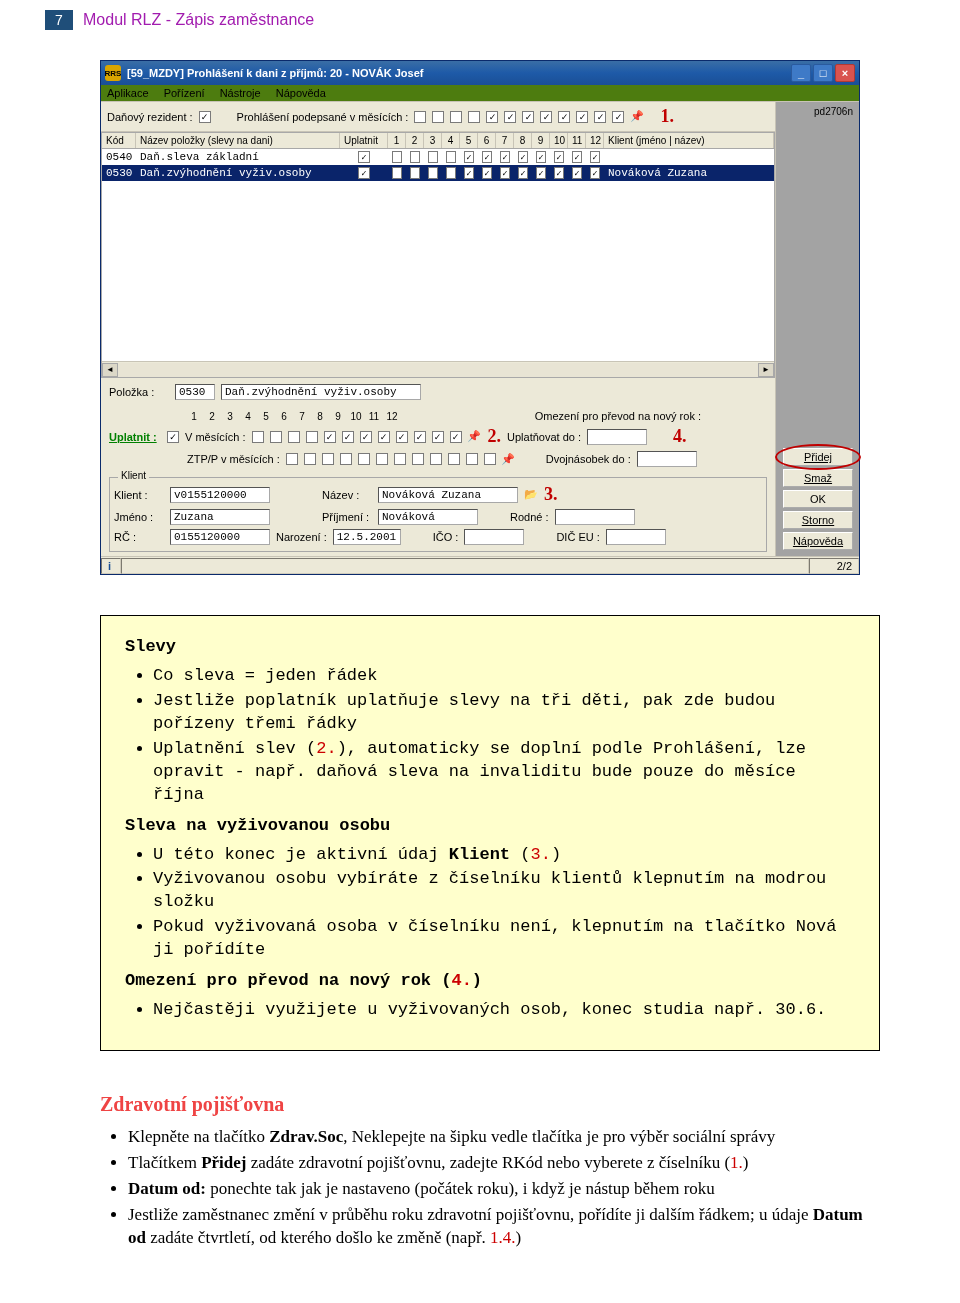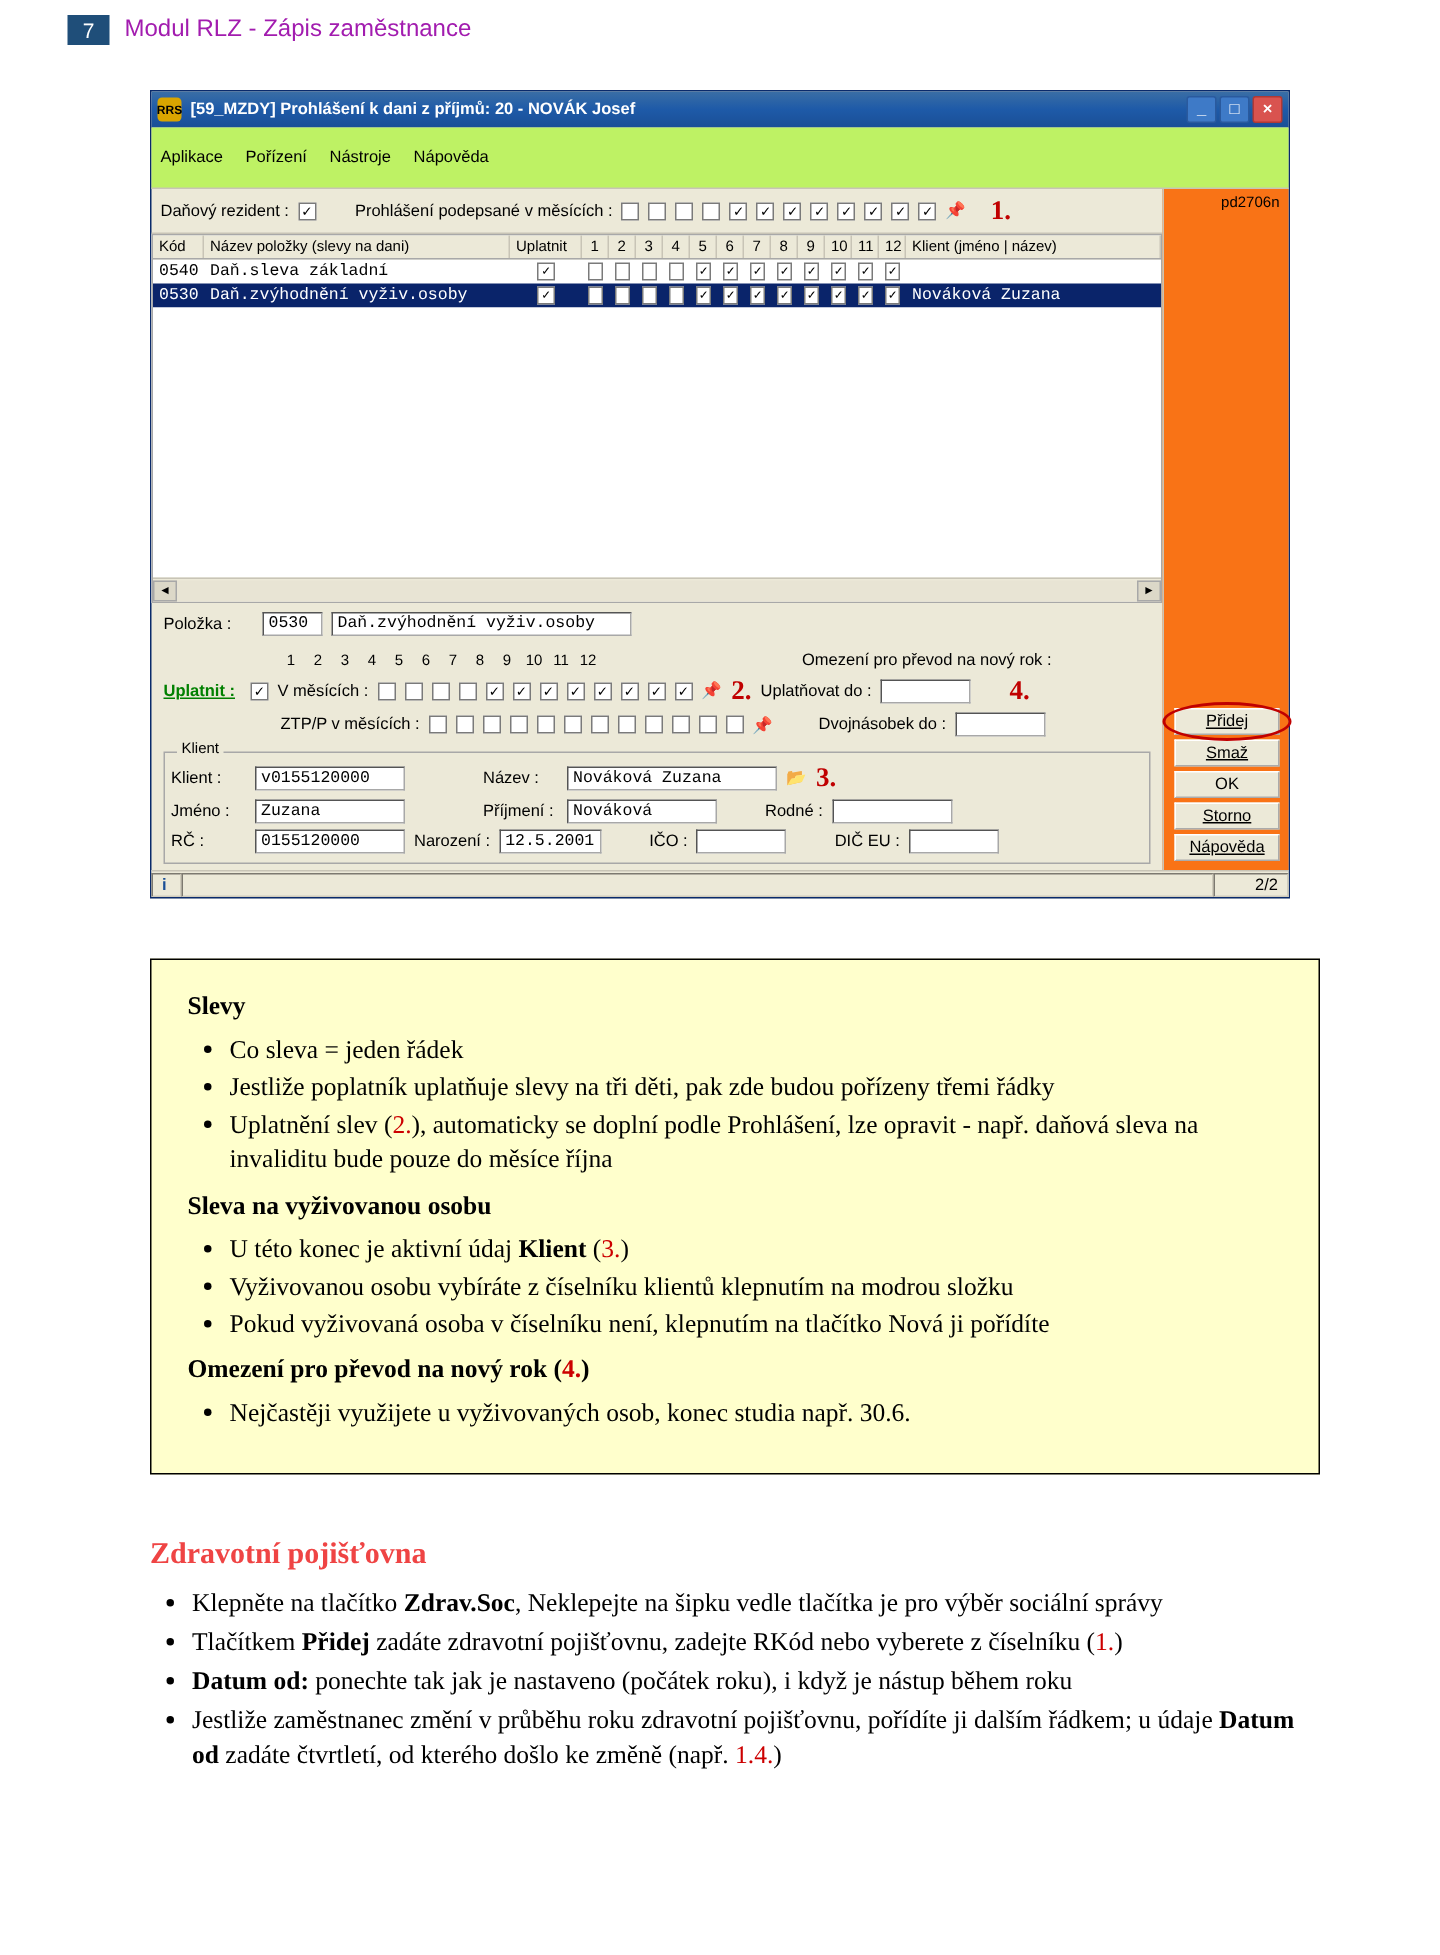--- a/index.html
+++ b/index.html
@@ -8,21 +8,21 @@
   .page-num-box { background: #1f4e79; color: #fff; width: 28px; height: 20px; display: flex; align-items: center; justify-content: center; font-size: 14px; margin-right: 10px; }
   .page-title { color: #a21caf; font-size: 16px; }
   .screenshot-wrap { padding: 0 100px 40px 100px; border-radius: 24px; }
   .win { border: 1px solid #0a2a6b; font-family: Tahoma, Arial, sans-serif; font-size: 11px; background: #ece9d8; }
   .titlebar { display: flex; align-items: center; background: linear-gradient(#3a6ea5,#1e5aa8,#1a4f96); color: #fff; height: 24px; padding: 0 4px; font-weight: bold; }
   .titlebar .app-icon { width: 16px; height: 16px; background: #d9a500; border-radius: 3px; margin-right: 6px; display: flex; align-items: center; justify-content: center; font-size: 8px; color:#000; }
   .titlebar .title-text { flex: 1; }
   .win-btns { display: flex; gap: 2px; }
   .win-btn { width: 20px; height: 18px; background: #3e7ac7; border: 1px solid #2a5a9e; color: #fff; display: flex; align-items: center; justify-content: center; font-size: 11px; cursor: pointer; border-radius:2px; }
   .win-btn.close { background: #d9534f; border-color: #b03935; }
-  .menubar { background: #bef264; padding: 14px 6px; border-bottom: 1px solid #c8c4b6; }
+  .menubar { background: #4d7c0f; padding: 2px 6px; border-bottom: 1px solid #c8c4b6; }
   .menubar span { margin-right: 12px; cursor: pointer; }
   .toolbar-row { display: flex; align-items: center; padding: 4px 6px; gap: 6px; border-bottom: 1px solid #c8c4b6; position: relative; }
   .chk { width: 12px; height: 12px; border: 1px solid #7a7a7a; background: #fff; display: inline-flex; align-items: center; justify-content: center; font-size: 9px; color: #000; cursor: pointer; }
   .chk.checked::after { content: '✓'; }
   .grid { background: #fff; border: 1px solid #a8a8a8; margin: 0; }
   .grid-header { display: flex; background: #ece9d8; border-bottom: 1px solid #a8a8a8; font-size: 10px; }
   .gh-cell { border-right: 1px solid #c8c4b6; padding: 2px 4px; }
   .gh-kod { width: 34px; }
   .gh-nazev { width: 204px; }
   .gh-upl { width: 48px; }
@@ -50,24 +50,24 @@
   .green-lbl { color: #008000; font-weight: bold; text-decoration: underline; }
   .klient-box { border: 1px solid #a8a8a8; padding: 4px; position: relative; margin: 4px 8px; }
   .klient-box .box-title { position: absolute; top: -8px; left: 8px; background: #ece9d8; padding: 0 3px; font-size: 10px; }
   .open-icon { width: 14px; height: 14px; display: inline-flex; align-items: center; justify-content: center; cursor: pointer; }
   .red-num { color: #c00000; font-family: 'Times New Roman', serif; font-size: 18px; font-weight: bold; }
   .form-btn { width: 70px; height: 18px; background: #ece9d8; border: 1px outset #fff; cursor: pointer; font-size: 11px; display: flex; align-items: center; justify-content: center; }
   .statusbar { display: flex; background: #ece9d8; border-top: 1px solid #c8c4b6; height: 18px; align-items: center; font-size: 11px; }
   .status-cell { border: 1px inset #d0ccbc; padding: 0 6px; height: 16px; display: flex; align-items: center; }
   .pushpin { color: #8a5a00; }
   .main-content { position: relative; }
-  .right-pane { position: absolute; right: 0; top: 0; bottom: 18px; width: 84px; background: #f97316; border-left: 1px solid #c8c4b6; }
+  .right-pane { position: absolute; right: 0; top: 0; bottom: 18px; width: 84px; background: #a3a3a3; border-left: 1px solid #c8c4b6; }
   .pdcode { position: absolute; top: 4px; right: 6px; font-size: 10px; }
   .red-ellipse { position: absolute; border: 2px solid #c00000; border-radius: 50%; }
-  .text-box { border: 1px solid #000; background: #ffffcc; margin: 0 80px 40px 100px; padding: 20px 24px; font-family: Liberation Serif, serif; font-size: 17px; line-height: 1.35; }
+  .text-box { border: 1px solid #000; background: #ffffcc; margin: 0 80px 40px 100px; padding: 20px 24px; font-family: Liberation Mono, monospace; font-size: 17px; line-height: 1.35; }
   .text-box h4 { margin: 0 0 6px 0; font-size: 17px; font-weight: bold; }
   .text-box ul { margin: 0 0 8px 28px; padding: 0; }
   .text-box li { margin: 2px 0; }
   .plain-section { margin: 0 80px 40px 100px; font-family: 'Times New Roman', serif; font-size: 17px; line-height: 1.35; }
   .plain-section h3 { color: #ef4444; font-size: 20px; margin: 0 0 8px 0; }
   .plain-section ul { margin: 0 0 0 28px; padding: 0; }
   .plain-section li { margin: 3px 0; }
   .lbl { font-size: 11px; }
   .flex-spacer { flex:1; }
   .rel { position: relative; }

